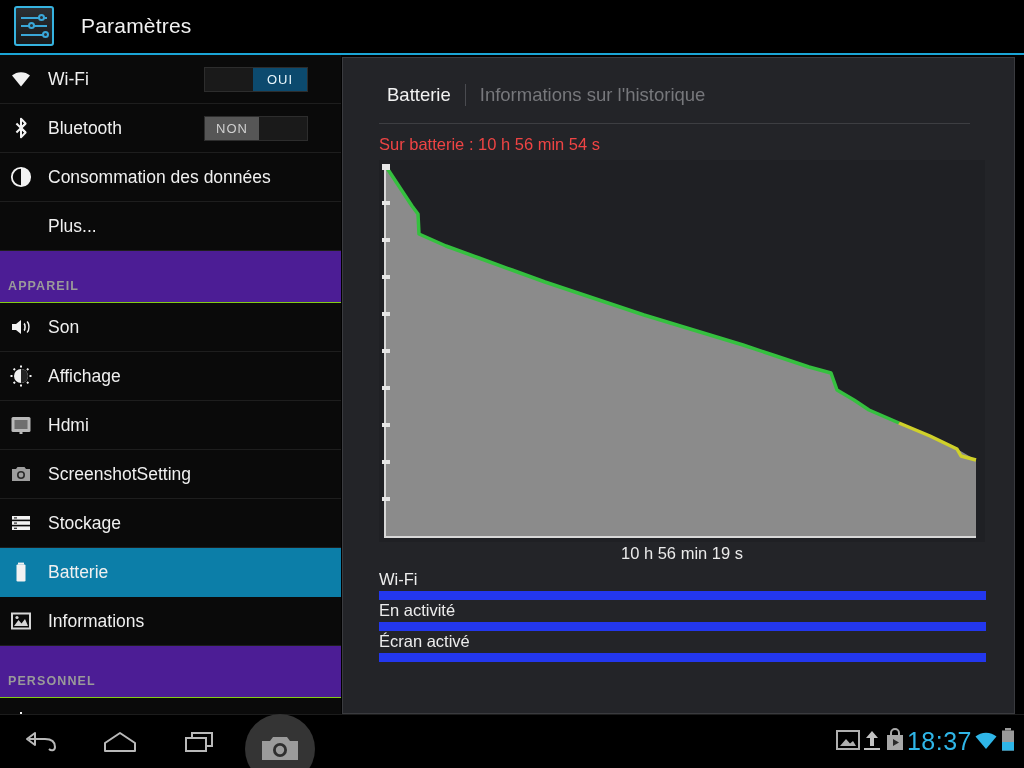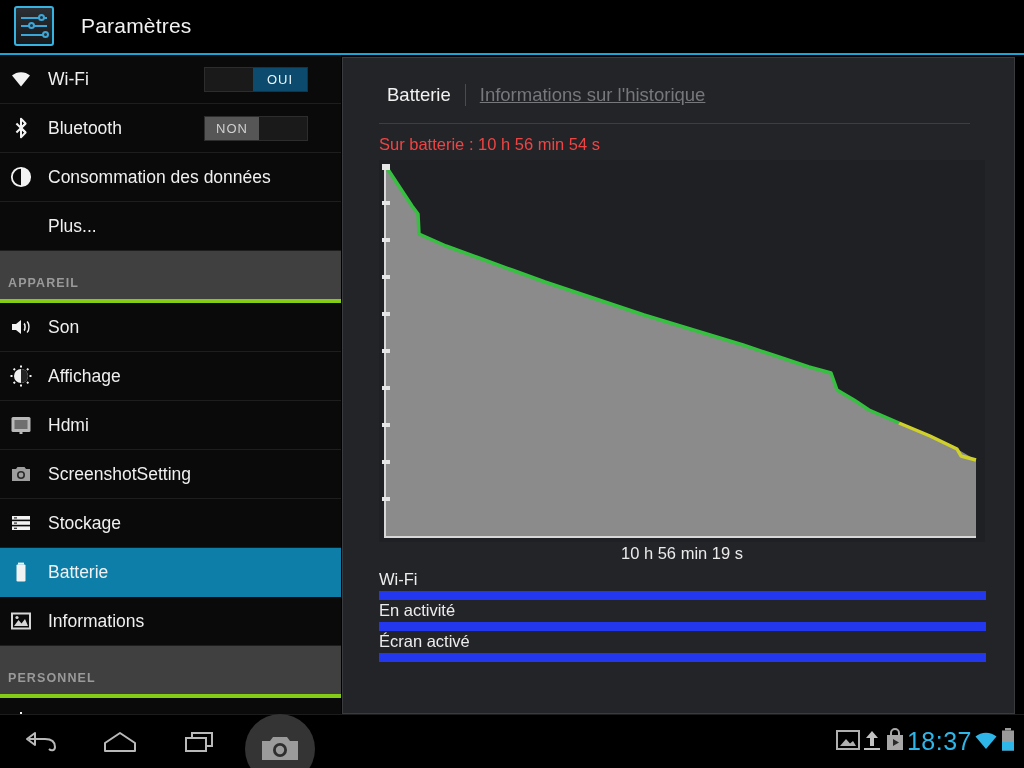--- a/index.html
+++ b/index.html
@@ -109,22 +109,22 @@
   .s-right {
     margin-left: auto;
     margin-right: 33px;
   }
   .s-header {
     height: 52px;
     display: flex;
     align-items: flex-end;
     padding-bottom: 9px;
     box-sizing: border-box;
-    background: #404040;
-    border-bottom: 4px solid #84cc16;
+    background: #4c1d95;
+    border-bottom: 1px solid #84cc16;
   }
   .s-header span {
     color: #9a9a9a;
     font-size: 12.5px;
     font-weight: bold;
     letter-spacing: 1.1px;
     margin-left: 8px;
   }
 
   
@@ -166,21 +166,20 @@
   }
   .tab {
     font-size: 18.5px;
     color: #f2f2f2;
     padding-right: 14px;
   }
   .tab.inactive {
     color: #77787c;
     padding-left: 14px;
     border-left: 1px solid #4a4b50;
-    text-decoration: underline;
   }
   .tab-rule {
     margin: 17px 44px 0 36px;
     height: 1px;
     background: #3d3e42;
   }
   .battery-line {
     margin: 11px 0 0 36px;
     color: #ef4444;
     font-size: 16.5px;

